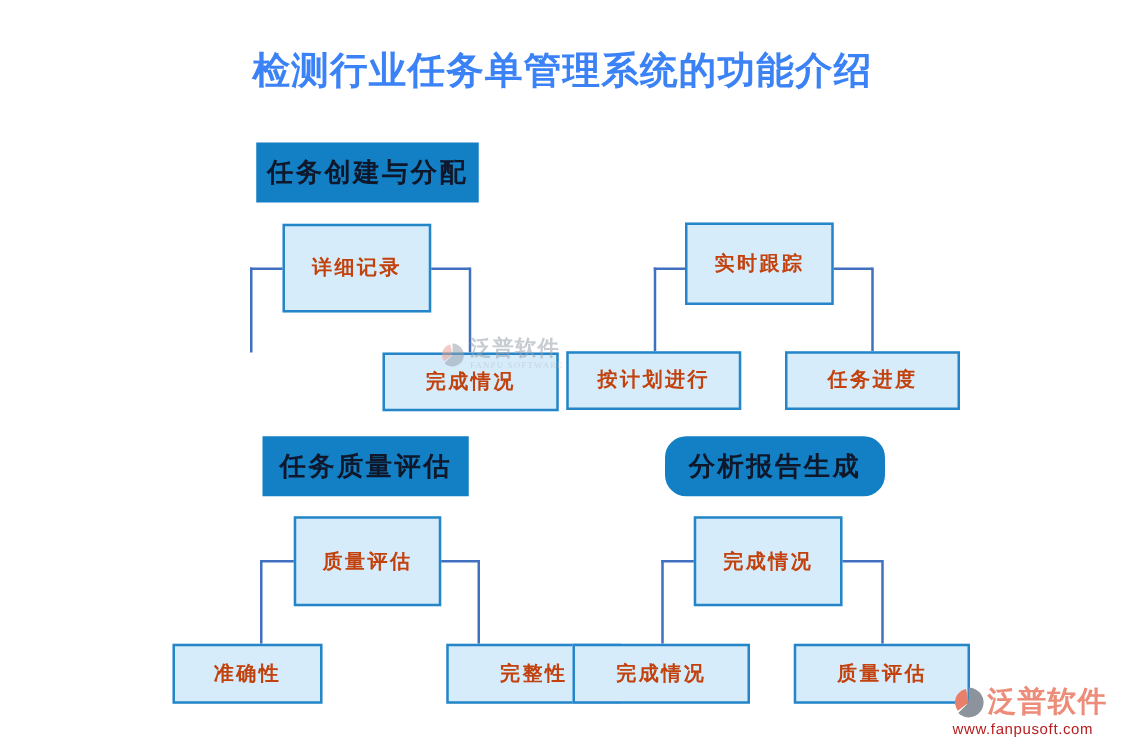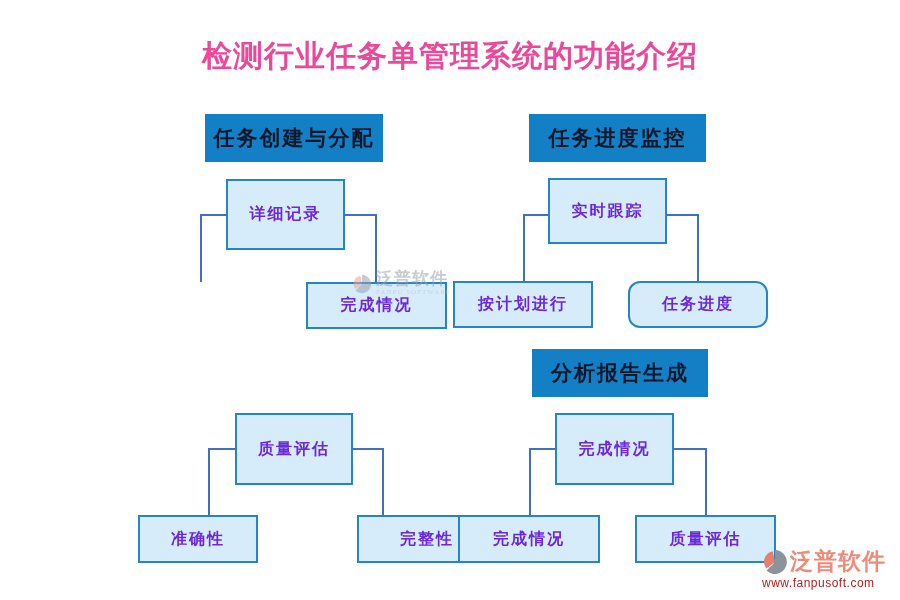--- a/index.html
+++ b/index.html
@@ -2,32 +2,32 @@
 <html><head>
 <meta charset="utf-8">
 <style>
   html,body{margin:0;padding:0;background:#fff;}
   .canvas{
     position:relative;width:900px;height:600px;background:#ffffff;overflow:hidden;
     font-family:"Liberation Serif","DejaVu Serif",serif;
   }
   .title{
     position:absolute;left:0;top:36px;width:900px;margin:0;
-    text-align:center;font-size:30px;font-weight:700;color:#ec4899;
+    text-align:center;font-size:30px;font-weight:700;color:#3b82f6;
     letter-spacing:1px;
   }
   .sec-header{
     position:absolute;height:48px;background:#137fc4;color:#0f172a;
     display:flex;align-items:center;justify-content:center;
     font-size:21px;font-weight:700;letter-spacing:2px;
   }
   .node{
     position:absolute;background:#d6ecfb;border:2px solid #2485c8;
     box-sizing:border-box;display:flex;align-items:center;justify-content:center;
-    color:#6d28d9;font-size:16px;font-weight:700;letter-spacing:2px;
+    color:#c2410c;font-size:16px;font-weight:700;letter-spacing:2px;
   }
   .conn-v{position:absolute;width:0;border-left:2px solid #4170c0;}
   .conn-h{position:absolute;height:0;border-top:2px solid #4170c0;}
   .watermark{
     position:absolute;left:352px;top:270px;width:120px;height:42px;
     opacity:0.55;z-index:5;display:flex;align-items:flex-start;gap:4px;
     pointer-events:none;
   }
   .watermark .wm-text{color:#9aa3ad;font-size:17px;font-weight:700;letter-spacing:1px;line-height:18px;}
   .watermark .wm-sub{color:#b9c1c9;font-size:7px;letter-spacing:1px;line-height:8px;}
@@ -49,38 +49,38 @@
   <h1 class="title">检测行业任务单管理系统的功能介绍</h1>
 
   <div class="sec-header" style="left:205px;top:114px;width:178px;">任务创建与分配</div>
   <div class="conn-h" style="left:200px;top:214px;width:27px;"></div>
   <div class="conn-v" style="left:200px;top:214px;height:68px;"></div>
   <div class="conn-h" style="left:344px;top:214px;width:32px;"></div>
   <div class="conn-v" style="left:375px;top:214px;height:68px;"></div>
   <div class="node" style="left:226px;top:179px;width:119px;height:71px;">详细记录</div>
   <div class="node" style="left:306px;top:282px;width:141px;height:47px;">完成情况</div>
 
-  <div class="sec-header" style="left:529px;top:114px;width:177px;">任务进度监控</div>
   <div class="conn-h" style="left:523px;top:214px;width:26px;"></div>
   <div class="conn-v" style="left:523px;top:214px;height:67px;"></div>
   <div class="conn-h" style="left:666px;top:214px;width:32px;"></div>
   <div class="conn-v" style="left:697px;top:214px;height:67px;"></div>
   <div class="node" style="left:548px;top:178px;width:119px;height:66px;">实时跟踪</div>
   <div class="node" style="left:453px;top:281px;width:140px;height:47px;">按计划进行</div>
-  <div class="node" style="left:628px;top:281px;width:140px;height:47px;border-radius:12px;">任务进度</div>
+  <div class="node" style="left:628px;top:281px;width:140px;height:47px;">任务进度</div>
 
+  <div class="sec-header" style="left:210px;top:349px;width:165px;">任务质量评估</div>
   <div class="conn-h" style="left:208px;top:448px;width:28px;"></div>
   <div class="conn-v" style="left:208px;top:448px;height:67px;"></div>
   <div class="conn-h" style="left:352px;top:448px;width:31px;"></div>
   <div class="conn-v" style="left:382px;top:448px;height:67px;"></div>
   <div class="node" style="left:235px;top:413px;width:118px;height:72px;">质量评估</div>
   <div class="node" style="left:138px;top:515px;width:120px;height:48px;">准确性</div>
   <div class="node" style="left:313px;top:515px;width:140px;height:48px;margin-left:44px;">完整性</div>
 
-  <div class="sec-header" style="left:532px;top:349px;width:176px;">分析报告生成</div>
+  <div class="sec-header" style="left:532px;top:349px;width:176px;border-radius:17px;">分析报告生成</div>
   <div class="conn-h" style="left:529px;top:448px;width:27px;"></div>
   <div class="conn-v" style="left:529px;top:448px;height:67px;"></div>
   <div class="conn-h" style="left:673px;top:448px;width:33px;"></div>
   <div class="conn-v" style="left:705px;top:448px;height:67px;"></div>
   <div class="node" style="left:555px;top:413px;width:119px;height:72px;">完成情况</div>
   <div class="node" style="left:458px;top:515px;width:142px;height:48px;">完成情况</div>
   <div class="node" style="left:635px;top:515px;width:141px;height:48px;">质量评估</div>
 
   <div class="watermark">
     <svg class="wm-mark" viewBox="0 0 24 24">

